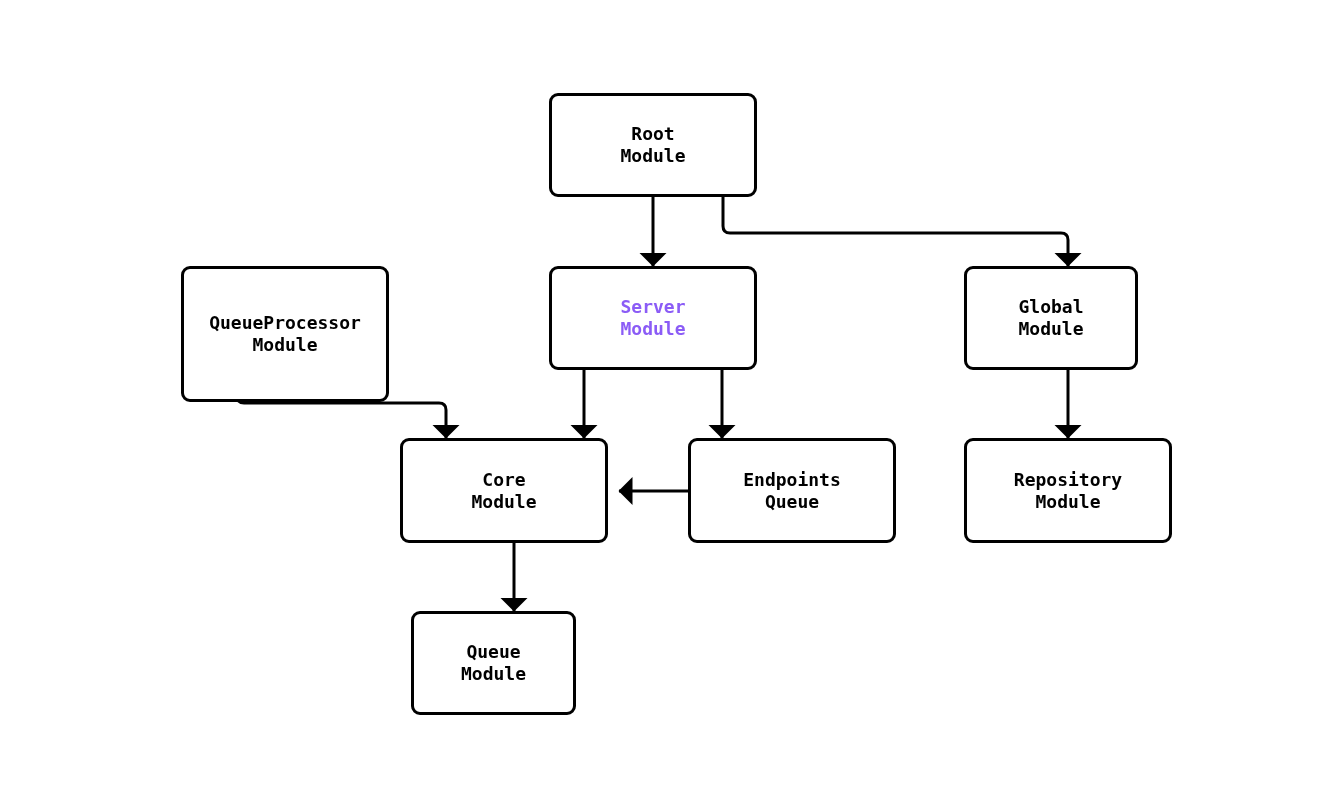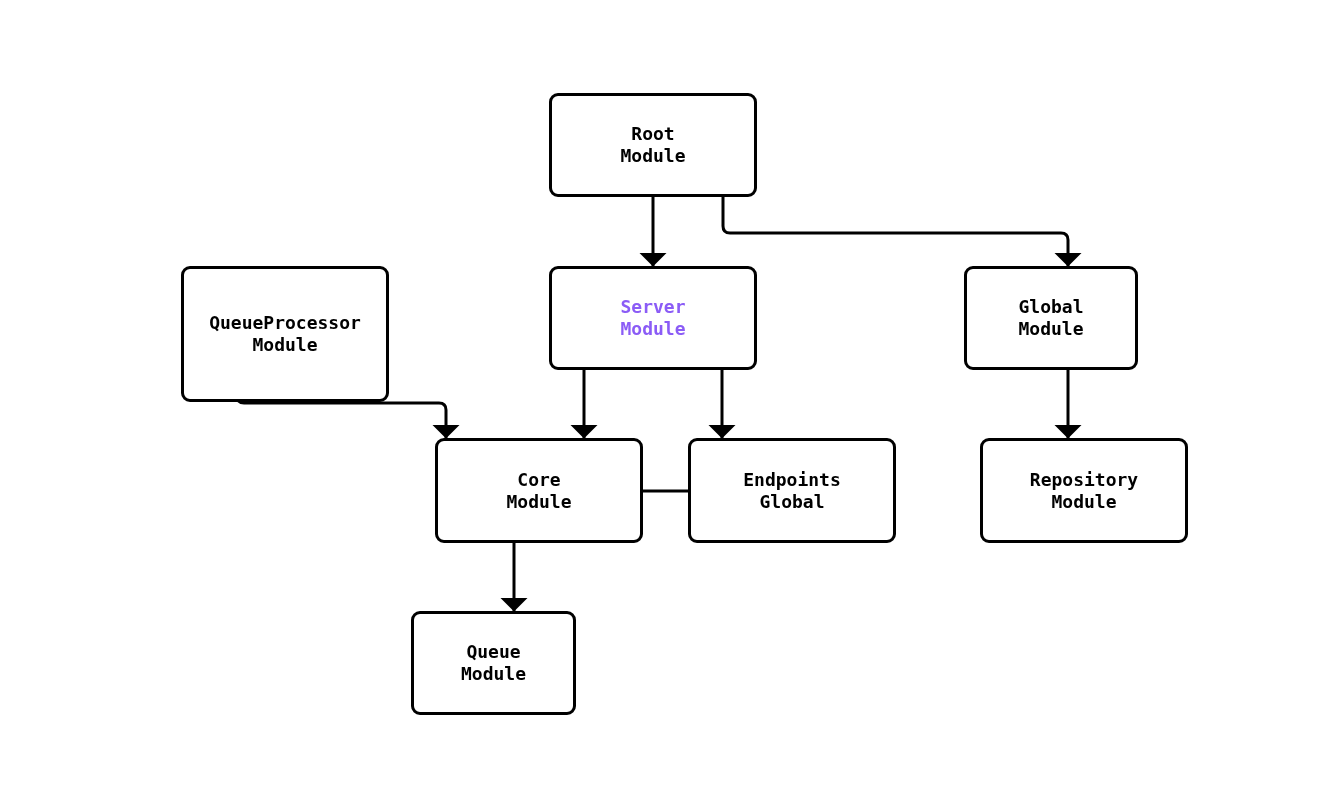--- a/index.html
+++ b/index.html
@@ -64,21 +64,21 @@
       <path d="M514,543 L514,611" class="edge" stroke="#000000" marker-end="url(#arrowhead)"></path>
     </svg>
 <div class="node" style="left: 549px; top: 93px; width: 208px; height: 104px; background: rgb(255, 255, 255); border-color: rgb(0, 0, 0); color: rgb(0, 0, 0);">Root
 Module</div>
     <div class="node" style="left: 133px; top: 266px; width: 208px; height: 136px; background: rgb(255, 255, 255); border-color: rgb(0, 0, 0); color: rgb(0, 0, 0); margin-left: 48px;">QueueProcessor
 Module</div>
     <div class="node" style="left: 549px; top: 266px; width: 208px; height: 104px; background: rgb(255, 255, 255); border-color: rgb(0, 0, 0); color: #8b5cf6;">Server
 Module</div>
     <div class="node" style="left: 964px; top: 266px; width: 174px; height: 104px; background: rgb(255, 255, 255); border-color: rgb(0, 0, 0); color: rgb(0, 0, 0);">Global
 Module</div>
-    <div class="node" style="left: 435px; top: 438px; width: 208px; height: 105px; background: rgb(255, 255, 255); border-color: rgb(0, 0, 0); color: rgb(0, 0, 0);">Core
+    <div class="node" style="left: 400px; top: 438px; width: 208px; height: 105px; background: rgb(255, 255, 255); border-color: rgb(0, 0, 0); color: rgb(0, 0, 0);">Core
 Module</div>
     <div class="node" style="left: 688px; top: 438px; width: 208px; height: 105px; background: rgb(255, 255, 255); border-color: rgb(0, 0, 0); color: rgb(0, 0, 0);">Endpoints
-Global</div>
-    <div class="node" style="left: 964px; top: 438px; width: 208px; height: 105px; background: rgb(255, 255, 255); border-color: rgb(0, 0, 0); color: rgb(0, 0, 0); margin-left: 16px;">Repository
+Queue</div>
+    <div class="node" style="left: 964px; top: 438px; width: 208px; height: 105px; background: rgb(255, 255, 255); border-color: rgb(0, 0, 0); color: rgb(0, 0, 0);">Repository
 Module</div>
     <div class="node" style="left: 411px; top: 611px; width: 165px; height: 104px; background: rgb(255, 255, 255); border-color: rgb(0, 0, 0); color: rgb(0, 0, 0);">Queue
 Module</div>
   </div>
 
 </body></html>

